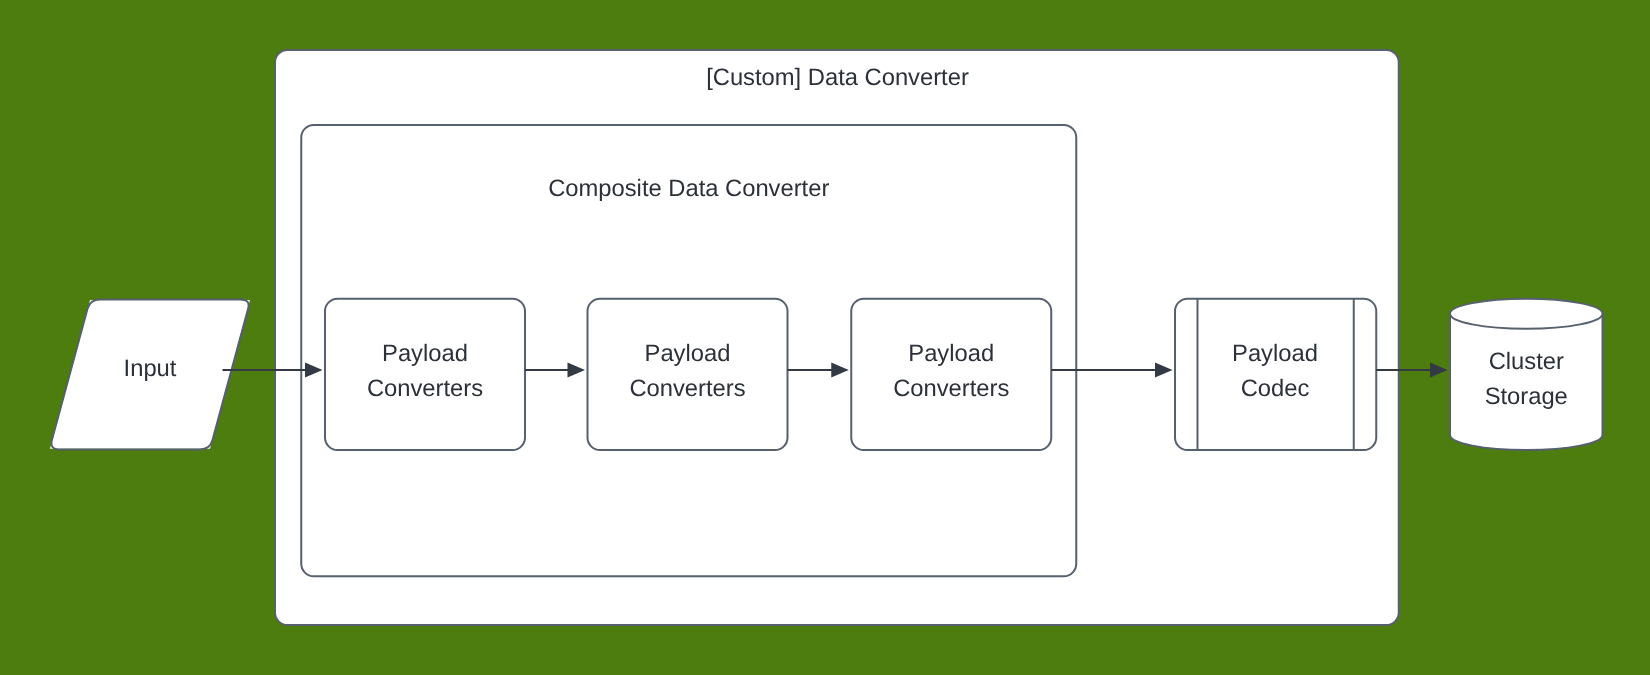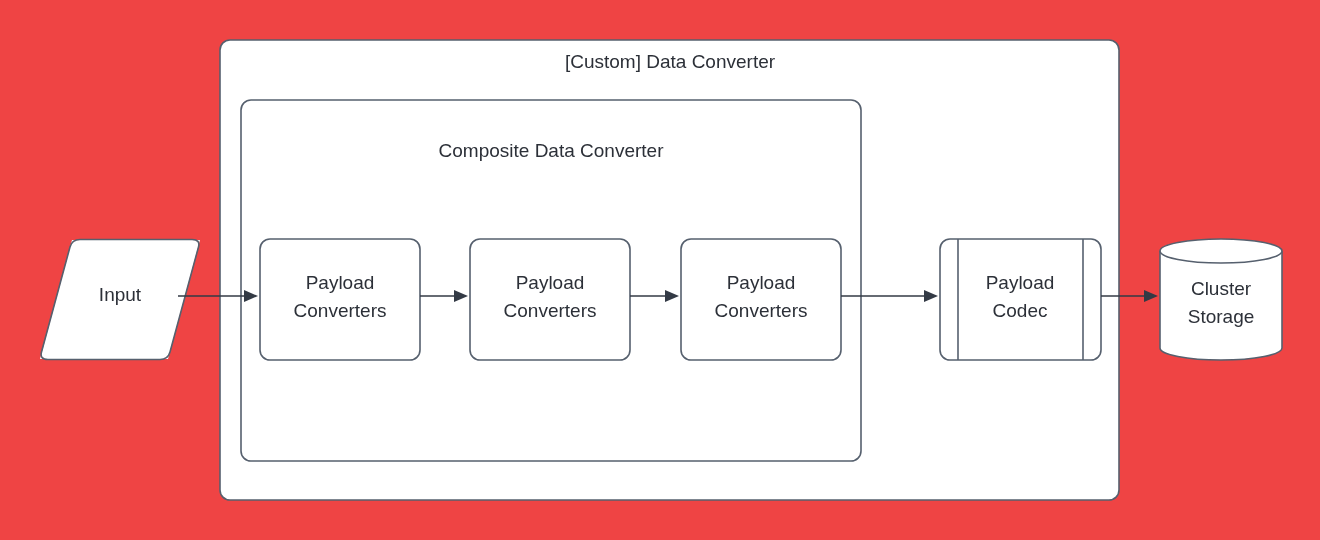--- a/index.html
+++ b/index.html
@@ -7,21 +7,21 @@
     padding: 0;
     background: #ffffff;
   }
   body {
     font-family: "Liberation Sans", sans-serif;
   }
   #canvas {
     position: relative;
     width: 1320px;
     height: 540px;
-    background: #ef4444;
+    background: #4d7c0f;
     overflow: hidden;
   }
   #diagram-svg {
     position: absolute;
     left: 0;
     top: 0;
     width: 1320px;
     height: 540px;
   }
   .shape-fill {

